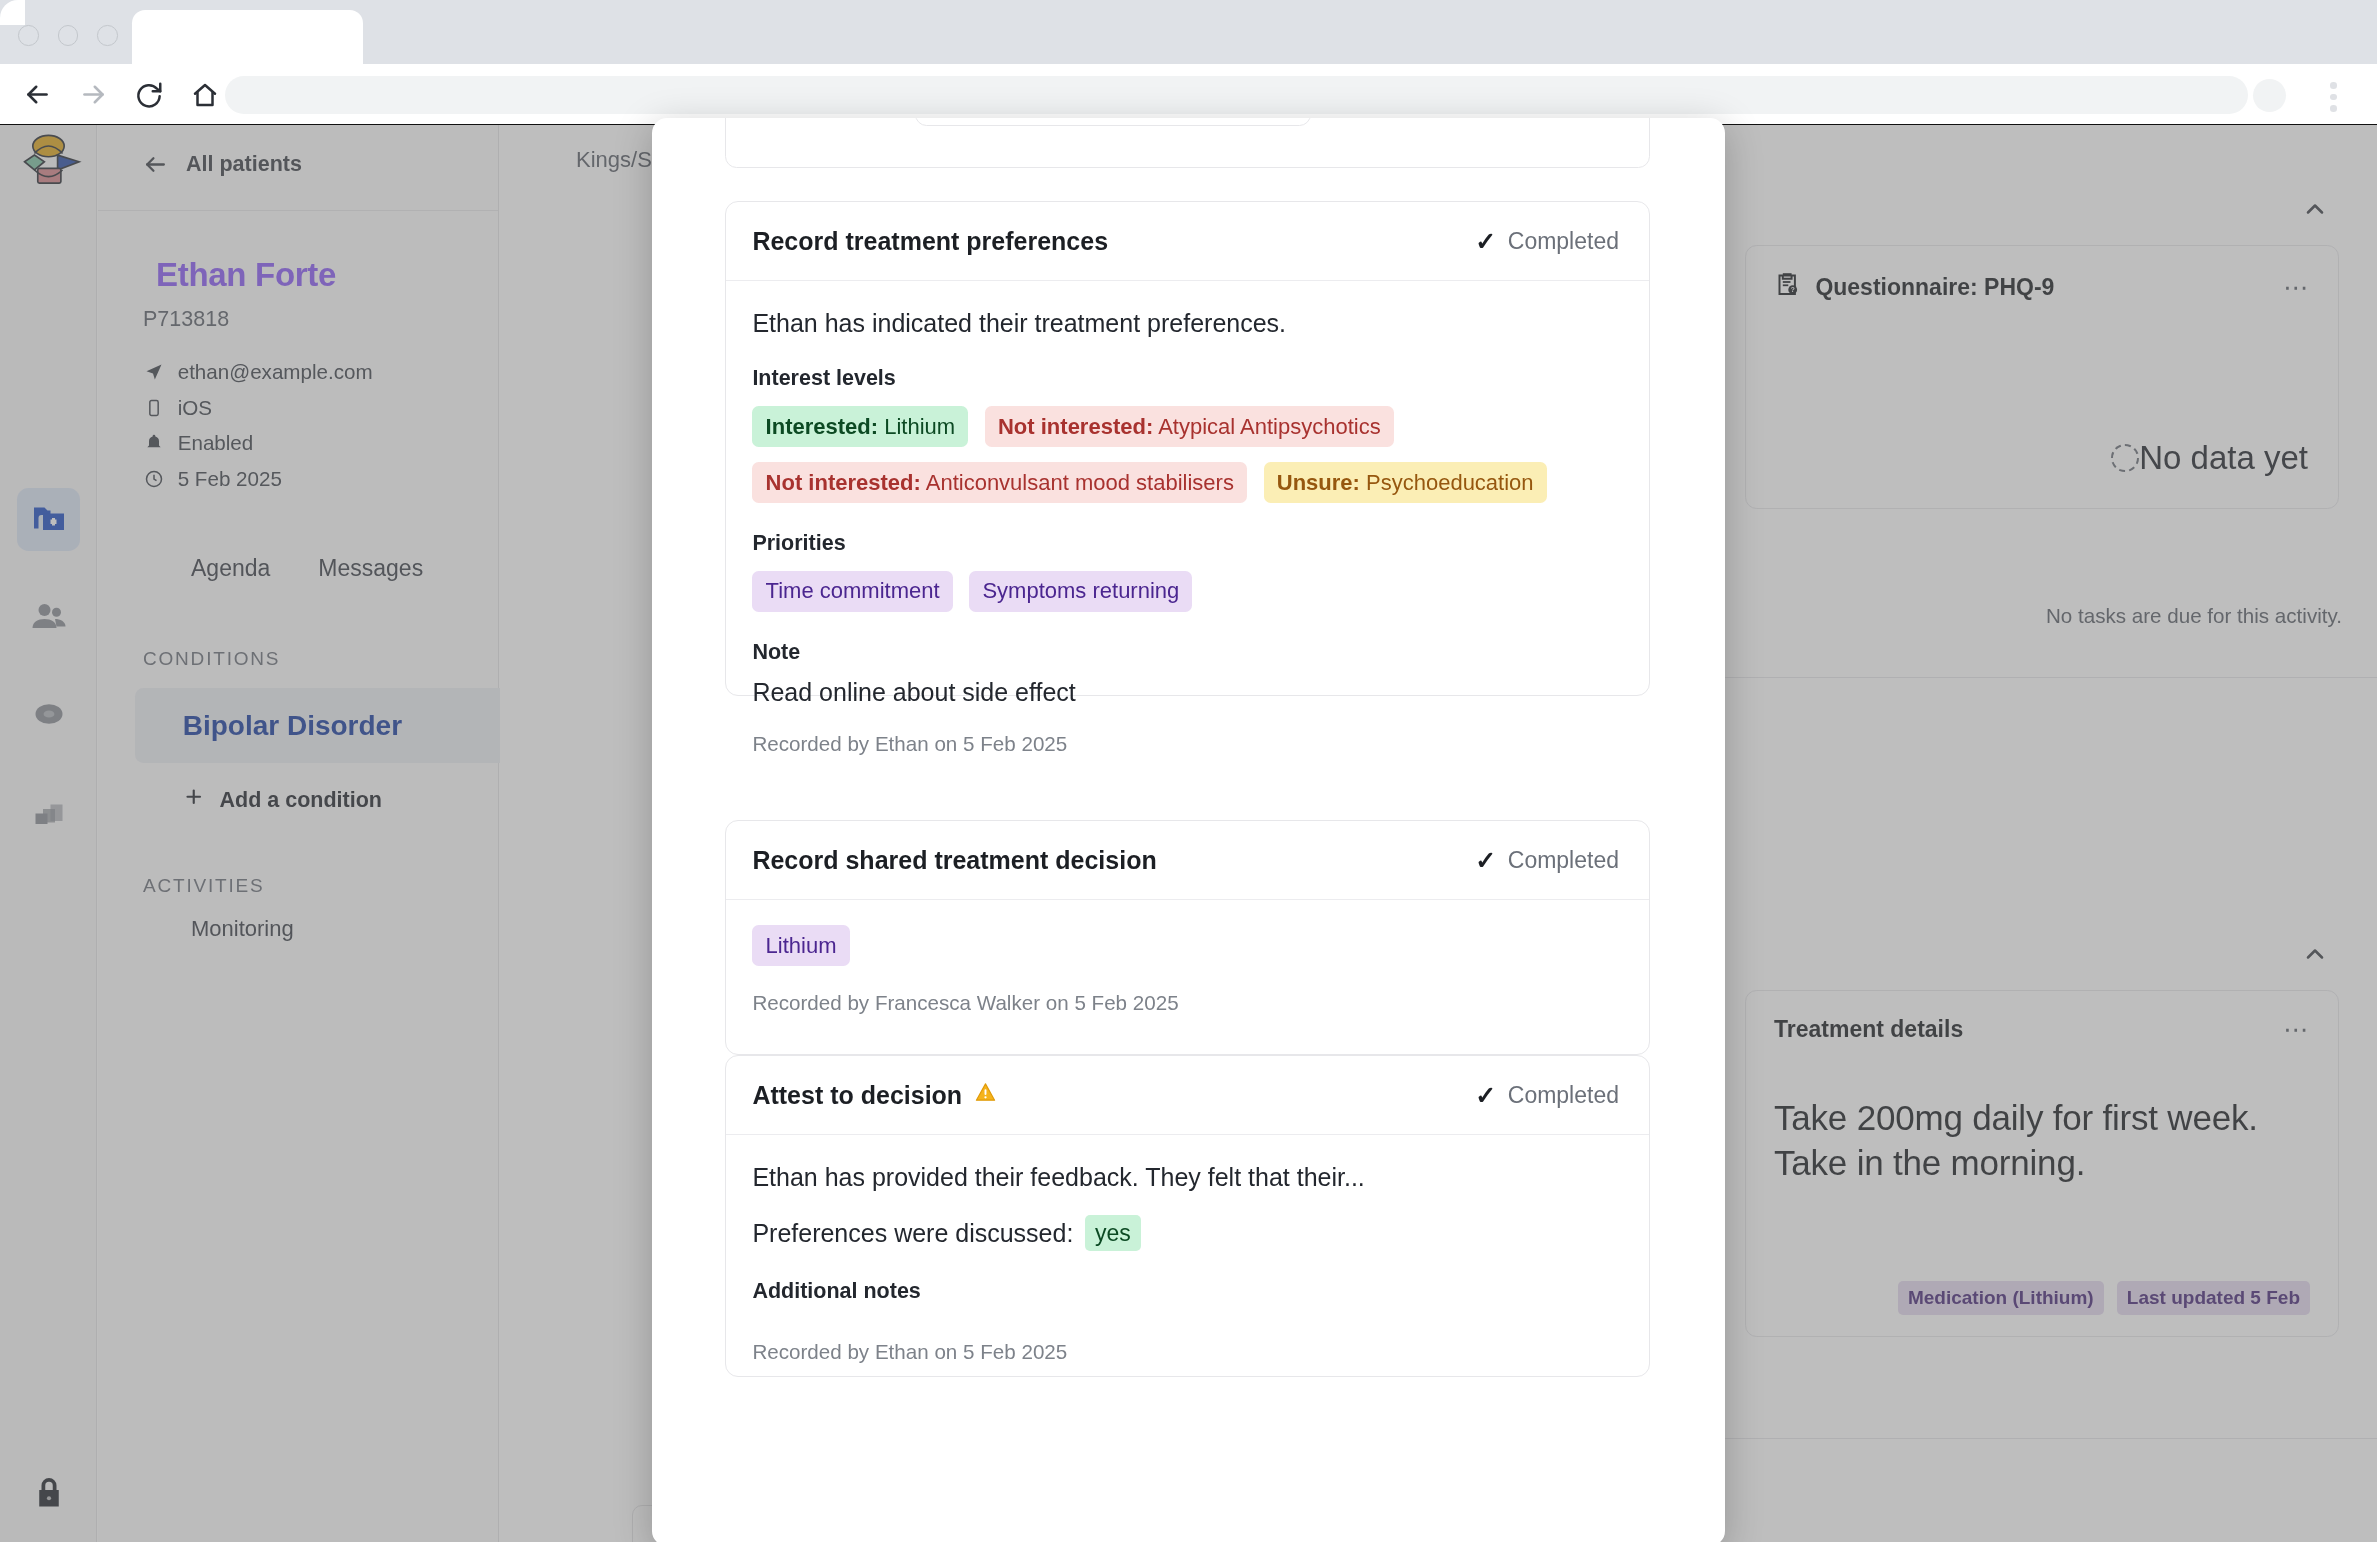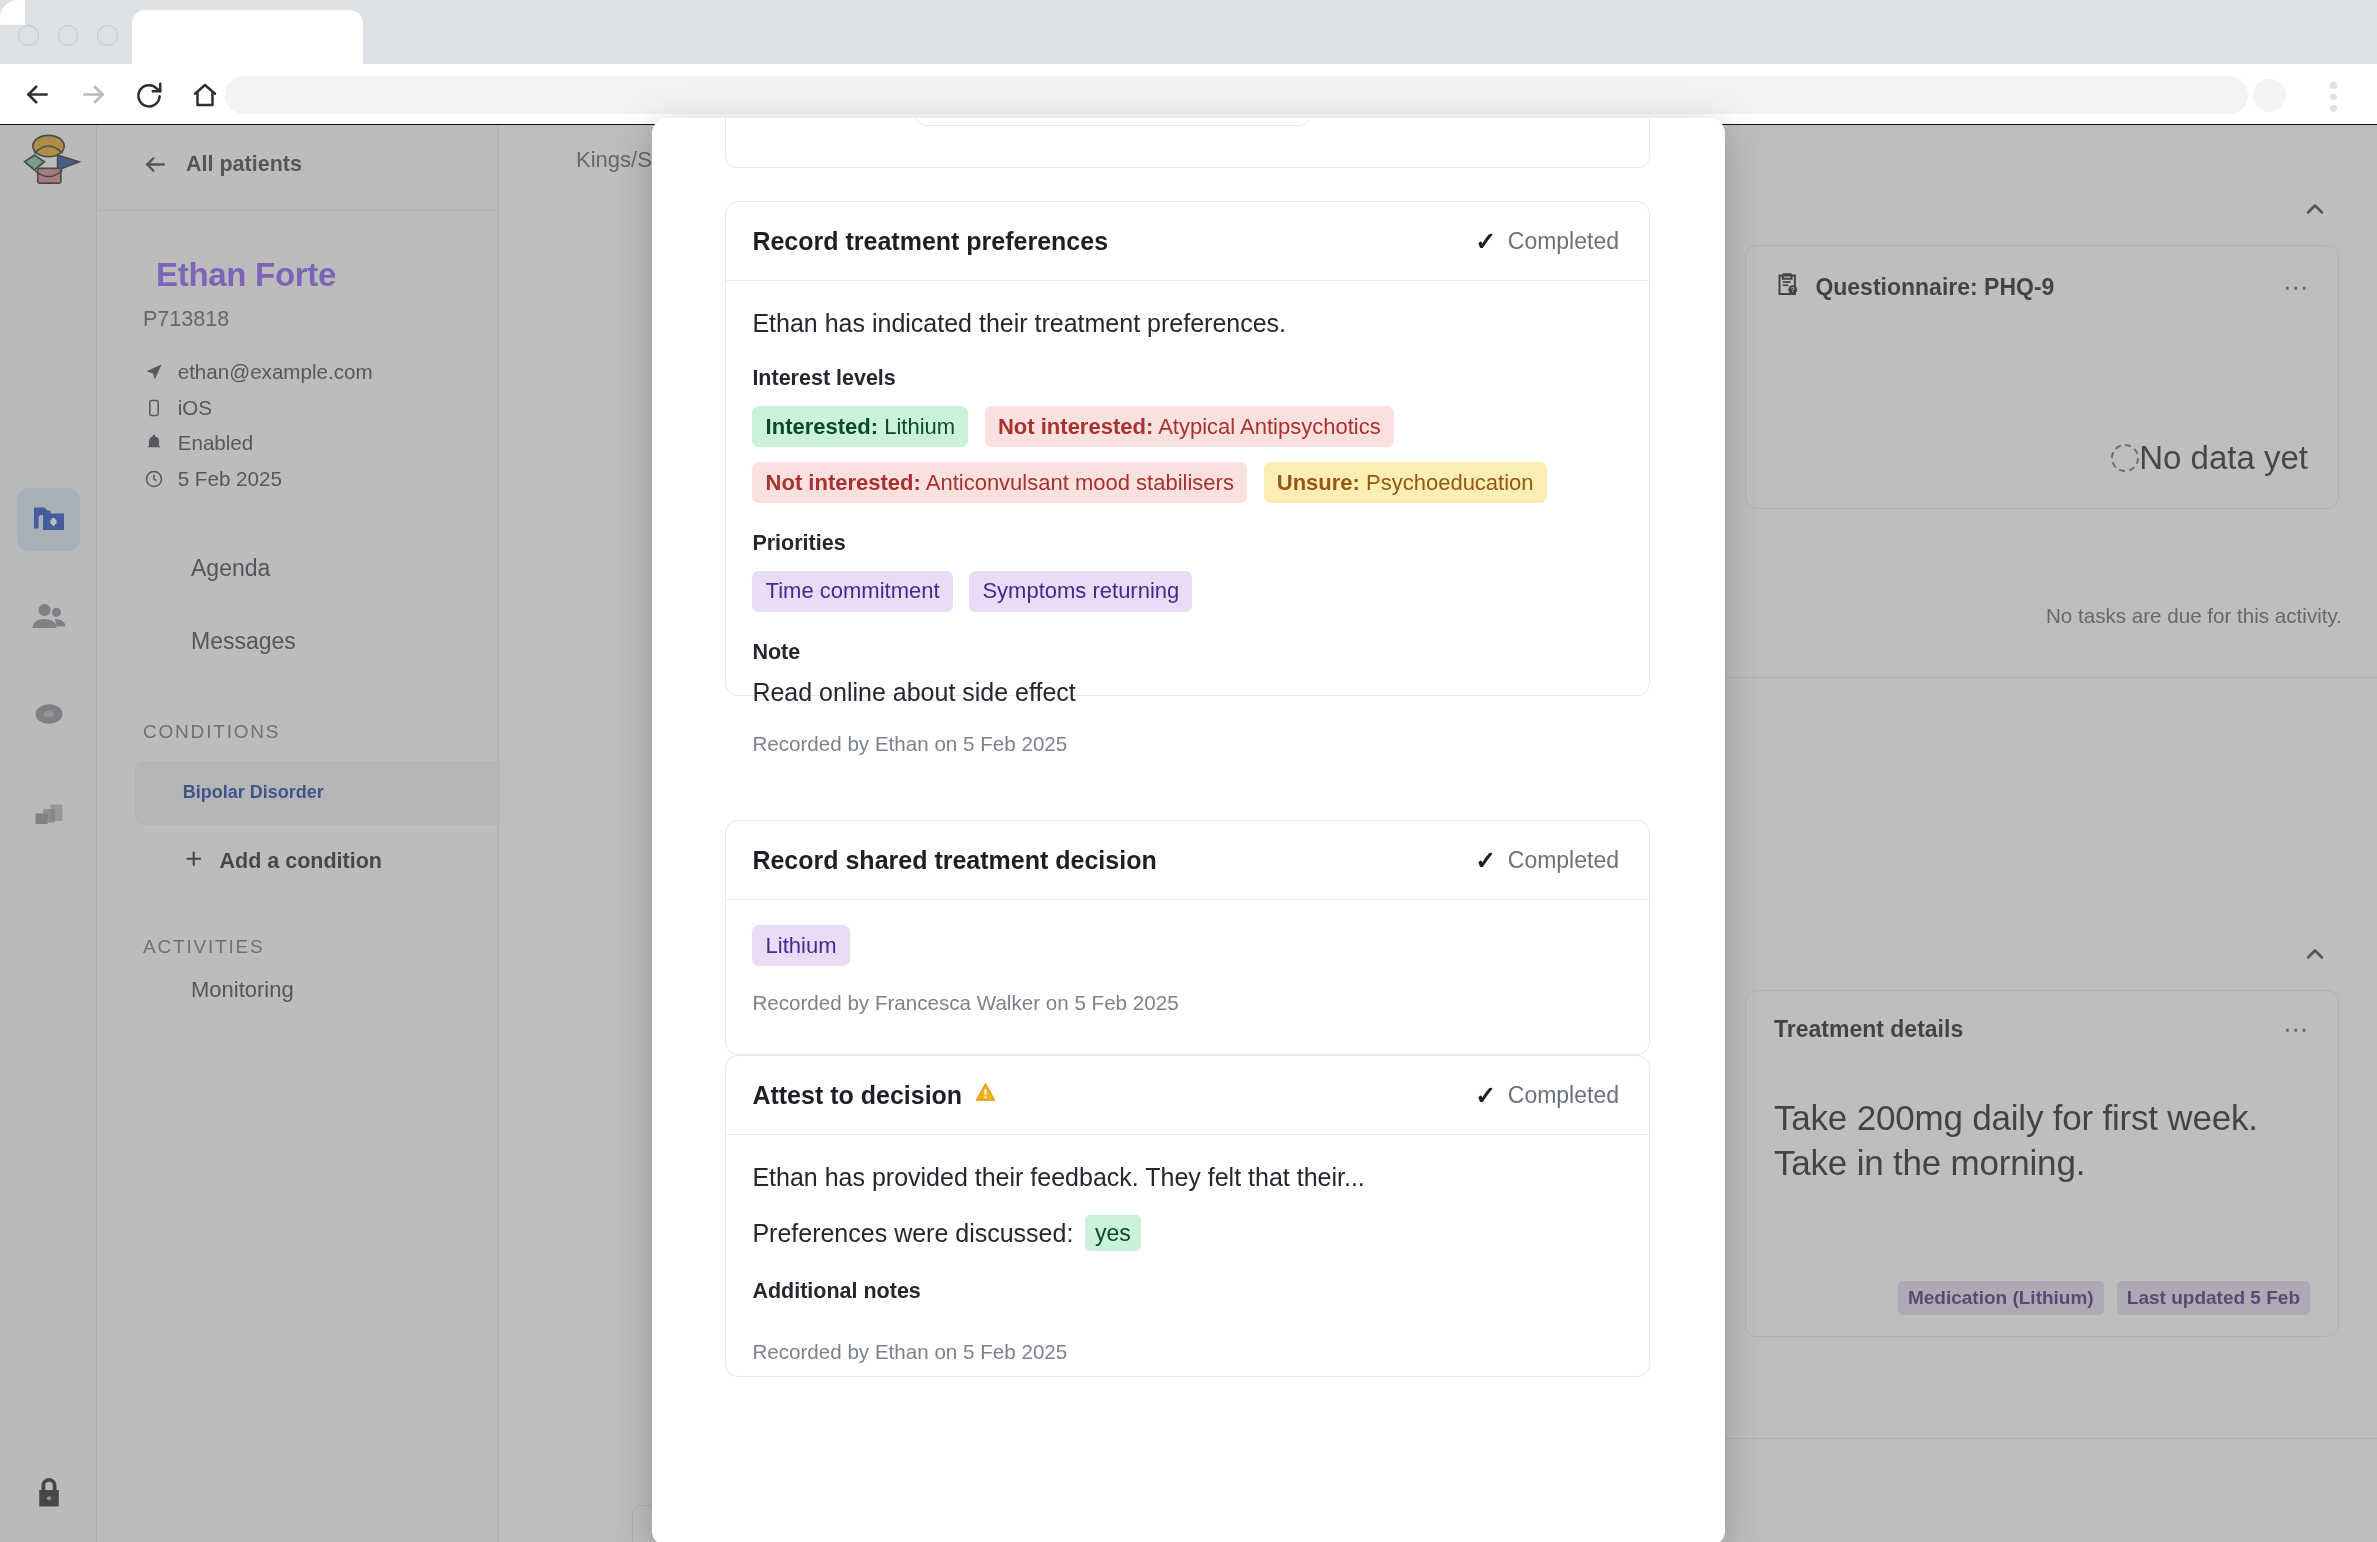--- a/index.html
+++ b/index.html
@@ -42,25 +42,25 @@
   
   .psidebar { position:absolute; left:98px; top:0; width:401px; height:1417px; background:#fbfbfc; border-right:0.8px solid #e3e3e6; }
   .psb-top { height:86px; border-bottom:0.8px solid #e8e8ea; display:flex; align-items:center; padding-left:45px; }
   .back-link { display:flex; align-items:flex-start; gap:18px; font-size:21.5px; font-weight:600; color:#3e4249; }
   .psb-body { padding:45px 38px 0 45px; }
   .patient-name { font-size:33px; font-weight:700; color:#8b5cf6; letter-spacing:-0.3px;margin-left:13px; }
   .patient-id { font-size:21.5px; color:#5c616a; margin-top:13.2px; }
   .meta-list { margin-top:28px; display:flex; flex-direction:column; gap:11.6px; }
   .meta-row { display:flex; align-items:center; gap:13.2px; font-size:20.6px; color:#40454d; }
   .meta-row .mi { width:21.5px; display:flex; justify-content:center; }
-  .nav-list { margin-top:51px; display:flex; flex-direction:column;gap:19px; }
+  .nav-list { margin-top:51px; display:flex; flex-direction:row; }
   .nav-item { padding:13.2px 0 13.2px 48px; font-size:23px; color:#3c4149; }
   .sec-label { margin-top:53px; padding-left:0; font-size:19px; letter-spacing:1.8px; color:#6c717a; font-weight:500; }
   .cond-item { position:relative; margin-top:18px; margin-left:-8.3px; width:380px; padding:21.5px 0 21.5px 48px;
-               background:#eceef3; border-radius:8.3px; font-size:18px; font-weight:700; color:#1a3fa0; }
+               background:#eceef3; border-radius:8.3px; font-size:28px; font-weight:700; color:#1a3fa0; }
   .cond-item .active-bar { position:absolute; right:-6.6px; top:0; width:6.6px; height:100%; background:#1a3fa0; }
   .add-cond { margin-top:23px; padding-left:40px; display:flex; align-items:center; gap:15px;
               font-size:21.5px; font-weight:700; color:#23272e; }
   .acts-label { margin-top:61px; font-size:19px; letter-spacing:1.8px; color:#6c717a; font-weight:500; }
   .act-item { margin-top:19px; padding-left:48px; font-size:22px; color:#3c4149; }
 
   
   .midcol { position:absolute; left:500px; top:0; width:1209px; height:1417px; background:#ffffff; }
   .crumb { padding:21.5px 0 0 76px; font-size:22px; color:#5c616a; white-space:nowrap; }
   .add-activities { position:absolute; left:132px; top:1380px; width:528px; height:71px;

